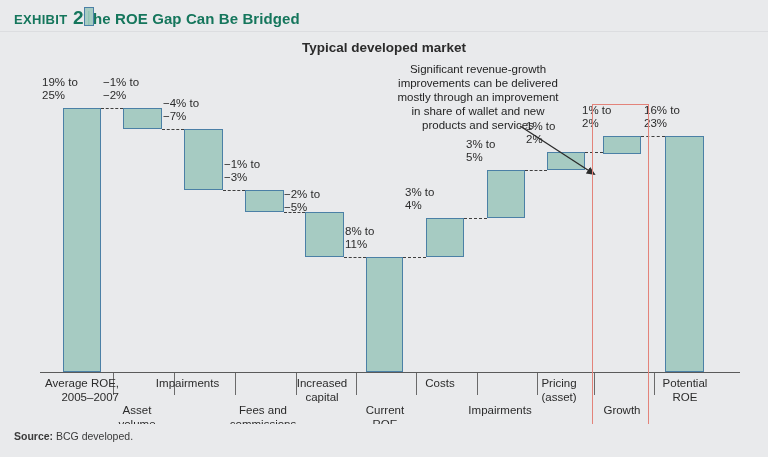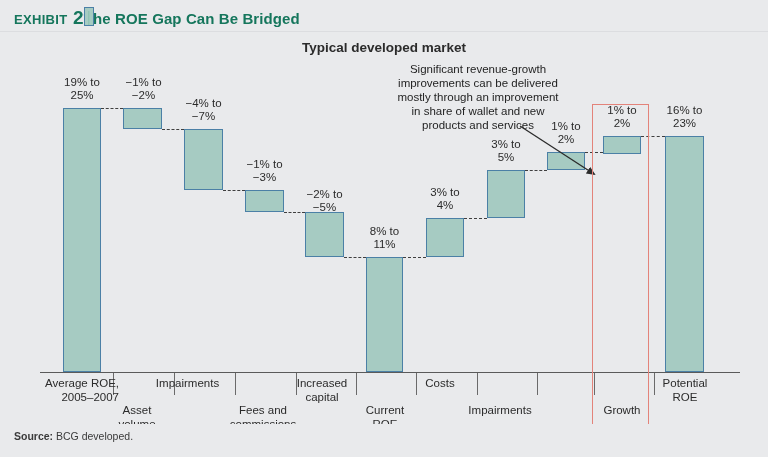--- a/index.html
+++ b/index.html
@@ -78,21 +78,21 @@
     position: absolute;
     background: #a6cbc2;
     border: 1.2px solid #4b80a6;
     box-sizing: border-box;
   }
   .bar-label {
     position: absolute;
     font-size: 11.5px;
     line-height: 13px;
     color: #2b2b2b;
-    text-align: center;
+    text-align: left;
     white-space: pre;
   }
   .connector {
     position: absolute;
     height: 0;
     border-top: 1.3px dashed #3f3f3f;
   }
   #axis-line {
     position: absolute;
     left: 40px; top: 340px;
@@ -235,20 +235,22 @@
 volume</div>
       <div class="cat-label" style="left: 140px; top: 345px; width: 95px;">Impairments</div>
       <div class="cat-label" style="left: 213px; top: 372px; width: 100px;">Fees and
 commissions</div>
       <div class="cat-label" style="left: 277px; top: 345px; width: 90px;">Increased
 capital</div>
       <div class="cat-label" style="left: 345px; top: 372px; width: 80px;">Current
 ROE</div>
       <div class="cat-label" style="left: 400px; top: 345px; width: 80px;">Costs</div>
       <div class="cat-label" style="left: 450px; top: 372px; width: 100px;">Impairments</div>
+      <div class="cat-label" style="left: 519px; top: 345px; width: 80px;">Pricing
+(asset)</div>
       <div class="cat-label" style="left: 584px; top: 372px; width: 76px;">Growth</div>
       <div class="cat-label" style="left: 645px; top: 345px; width: 80px;">Potential
 ROE</div>
     </div>
 
   <div id="annotation">Significant revenue-growth
 improvements can be delivered
 mostly through an improvement
 in share of wallet and new
 products and services</div>

